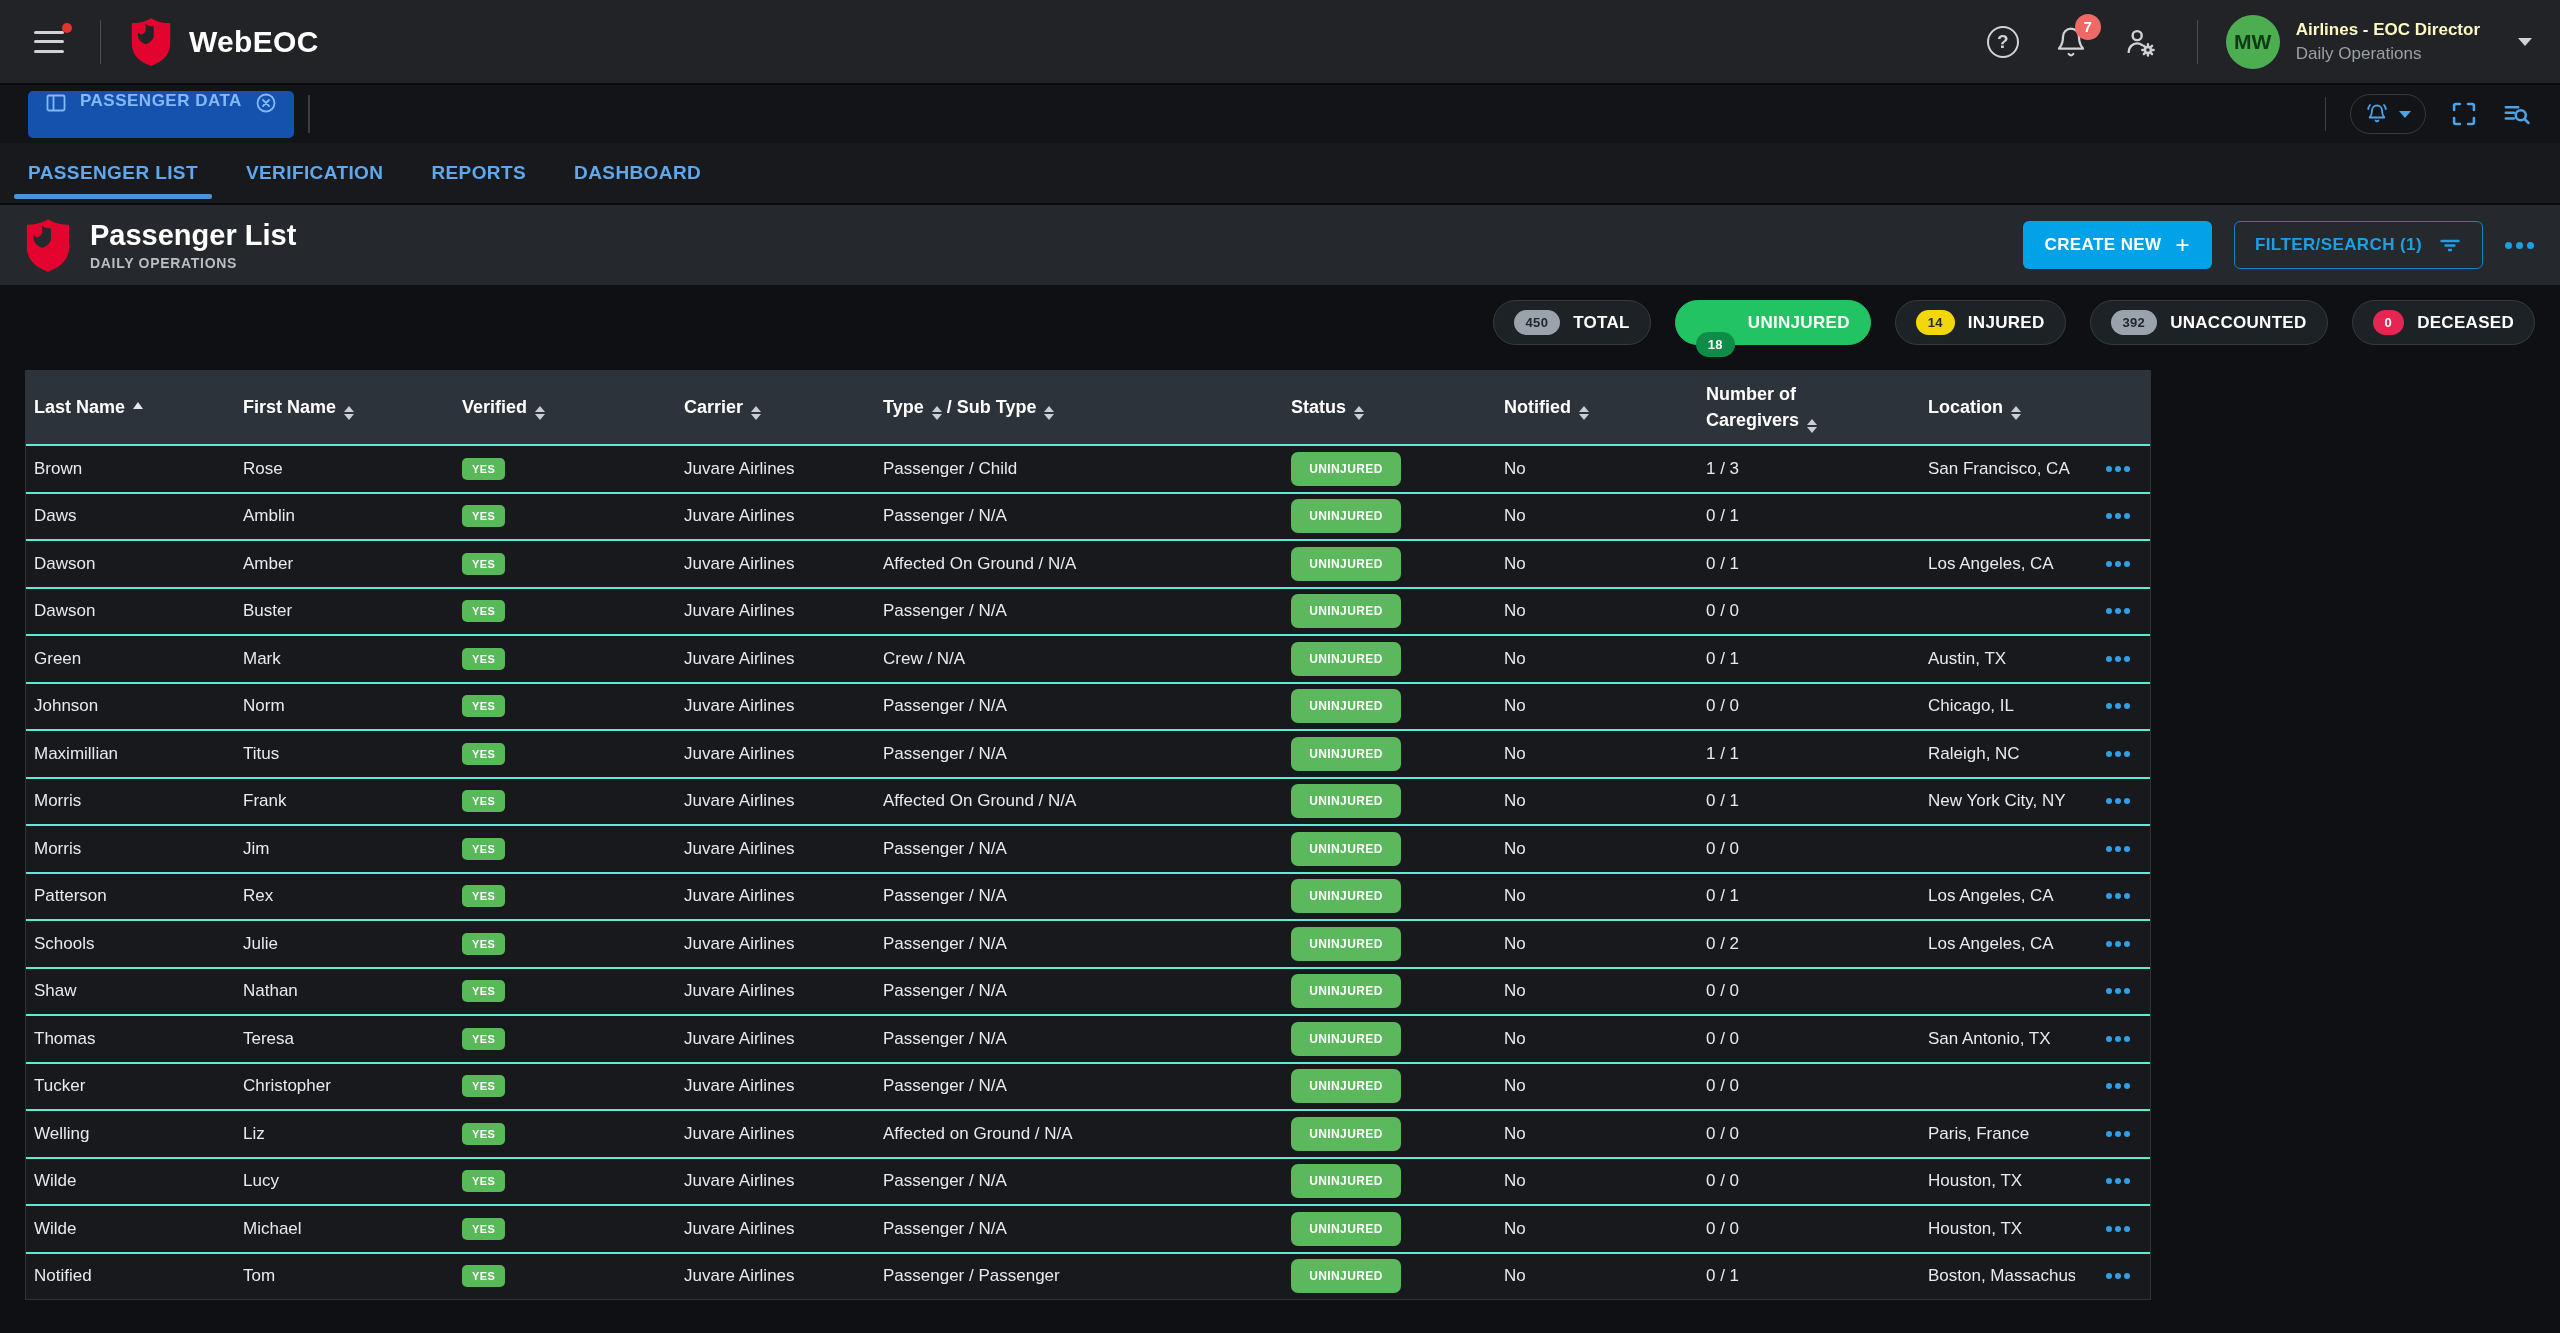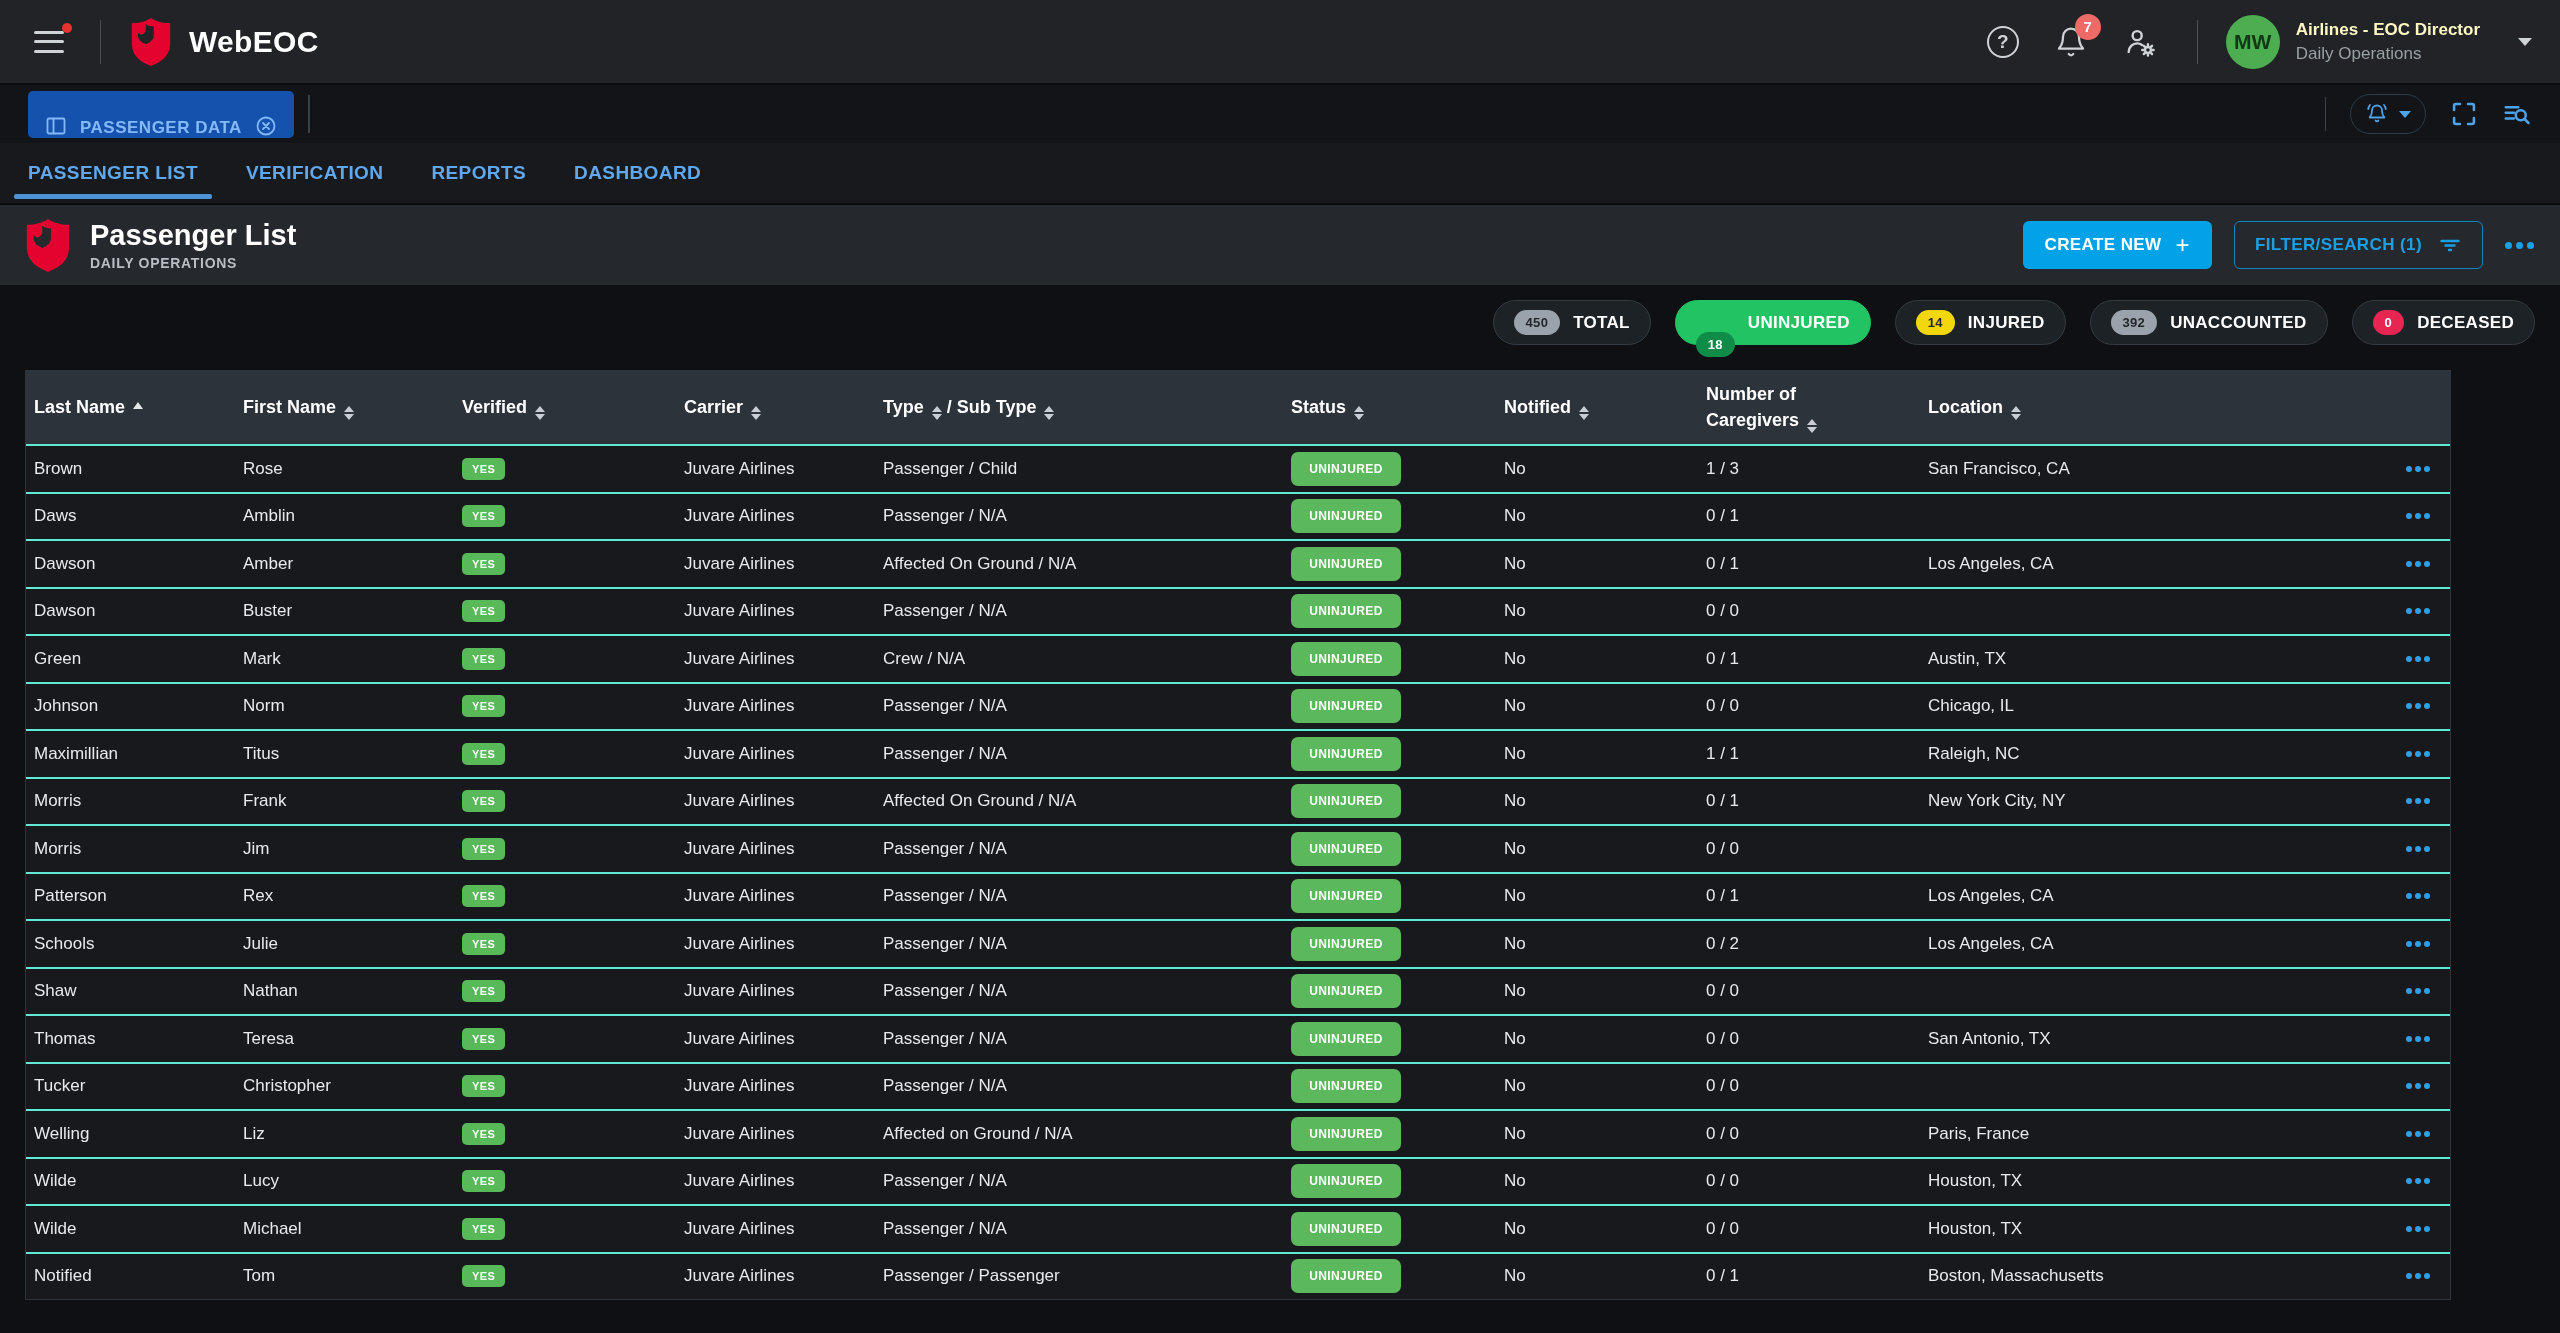--- a/index.html
+++ b/index.html
@@ -28,21 +28,21 @@
   .user-chip { display:flex; align-items:center; gap:16px; cursor:pointer; margin-left:6px; }
   .avatar { width:54px; height:54px; border-radius:50%; background:#4cae51; color:#103a16;
     font-size:21px; font-weight:700; display:flex; align-items:center; justify-content:center; }
   .user-name { color:#fef9c3; font-size:17px; font-weight:700; line-height:1.45; }
   .user-context { color:#9aa0a6; font-size:17px; line-height:1.3; }
   .caret { width:0; height:0; border-left:7px solid transparent; border-right:7px solid transparent;
     border-top:8px solid #cfd3d7; margin-left:22px; }
 
   
   .wsbar { height:58px; background:#121417; display:flex; align-items:center; padding:0 28px; }
-  .ws-tab { height:47px; background:#1452ae; border-radius:5px; display:flex; align-items:flex-end;
+  .ws-tab { height:47px; background:#1452ae; border-radius:5px; display:flex; align-items:flex-start;
     gap:12px; padding:0 16px; color:#84b9f8; font-size:17px; font-weight:700;
     letter-spacing:.5px; cursor:pointer; }
   .ws-tab-div { width:2px; height:38px; background:#3a4047; margin-left:14px; }
   .wsbar-right { margin-left:auto; display:flex; align-items:center; gap:24px; color:#4da3ea; }
   .ws-div { width:1px; height:34px; background:#3a4047; }
   .bell-pill { border:1.5px solid #2e3c49; border-radius:999px; padding:7px 14px;
     display:flex; align-items:center; gap:10px; cursor:pointer; }
   .caret-sm { width:0; height:0; border-left:6px solid transparent; border-right:6px solid transparent;
     border-top:7px solid #4da3ea; }
 
@@ -77,21 +77,21 @@
     display:flex; align-items:center; gap:13px; padding:0 20px; color:#fff; font-size:17px;
     font-weight:700; letter-spacing:.3px; cursor:pointer; }
   .pill.active { background:#21c363; border-color:#21c363; }
   .count { border-radius:13px; padding:5px 12px; font-size:13px; font-weight:700; }
   .count.gray { background:#9aa2ab; color:#23272b; }
   .count.darkgreen { background:#0e8c48; color:#fff;margin-top:44px; }
   .count.yellow { background:#f2d70c; color:#23272b; }
   .count.red { background:#e62553; color:#fff; }
 
   
-  .table { margin-top:25px; width:2426px; border:1px solid #2e343b; }
+  .table { margin-top:25px; width:2126px; border:1px solid #2e343b; }
   .thead, .trow { display:grid;
     grid-template-columns:209px 219px 222px 199px 408px 213px 202px 222px 1fr 75px;
     align-items:center; }
   .thead { background:#2d333a; height:73px; color:#fff; font-size:18px; font-weight:700; }
   .th { padding-left:8px; line-height:1.4; }
   .trow { height:47.5px; background:#17191d; border-top:2px solid #5eead4; color:#e8eaed; font-size:17px; }
   .td { padding-left:8px; white-space:nowrap; overflow:hidden; }
   .td-actions { display:flex; justify-content:flex-end; padding-right:20px; }
   .row-dots { display:inline-flex; gap:3px; cursor:pointer; }
   .row-dots i { width:6px; height:6px; border-radius:50%; background:#2f9fe8; }

